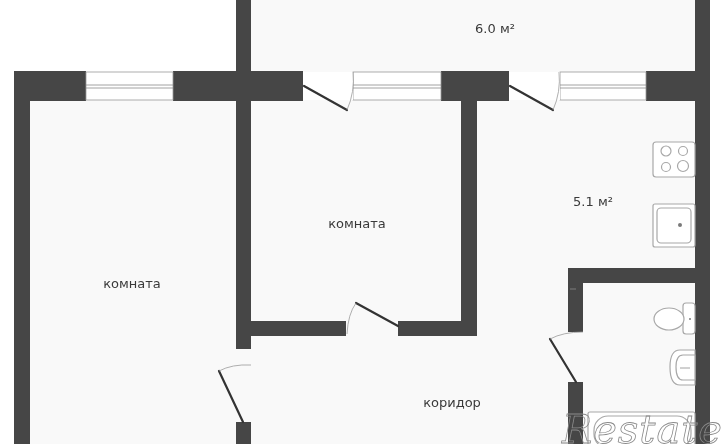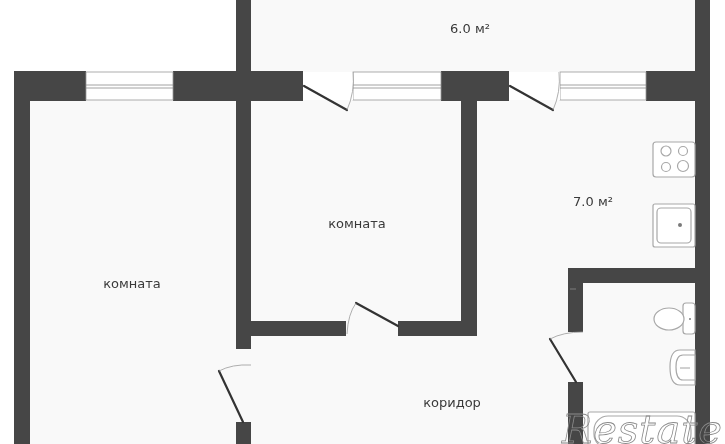--- a/index.html
+++ b/index.html
@@ -121,19 +121,19 @@
     <path class="fixture" d="M695 355 L683 355 Q676 355 676 367 Q676 380 683 380 L695 380 Z"></path>
     <line class="win-line" x1="680" y1="368" x2="690" y2="368"></line>
   </g>
 
   <g>
     <rect class="fixture" x="588" y="412" width="107" height="40" rx="2"></rect>
     <rect class="fixture" x="594" y="416" width="97" height="32" rx="14"></rect>
   </g>
 </svg>
 
-<div class="label" style="left:470px; top:28px;"><span>6.0</span> <span>м²</span></div>
+<div class="label" style="left:495px; top:28px;"><span>6.0</span> <span>м²</span></div>
 <div class="label" style="left:132px; top:283px;">комната</div>
 <div class="label" style="left:357px; top:223px;">комната</div>
-<div class="label" style="left:593px; top:201px;"><span>7.0</span> <span>м²</span></div>
+<div class="label" style="left:593px; top:201px;"><span>5.1</span> <span>м²</span></div>
 <div class="label" style="left:452px; top:394px;margin-top:8px;">коридор</div>
 
 <div class="watermark">Restate</div>
 
 </body></html>

